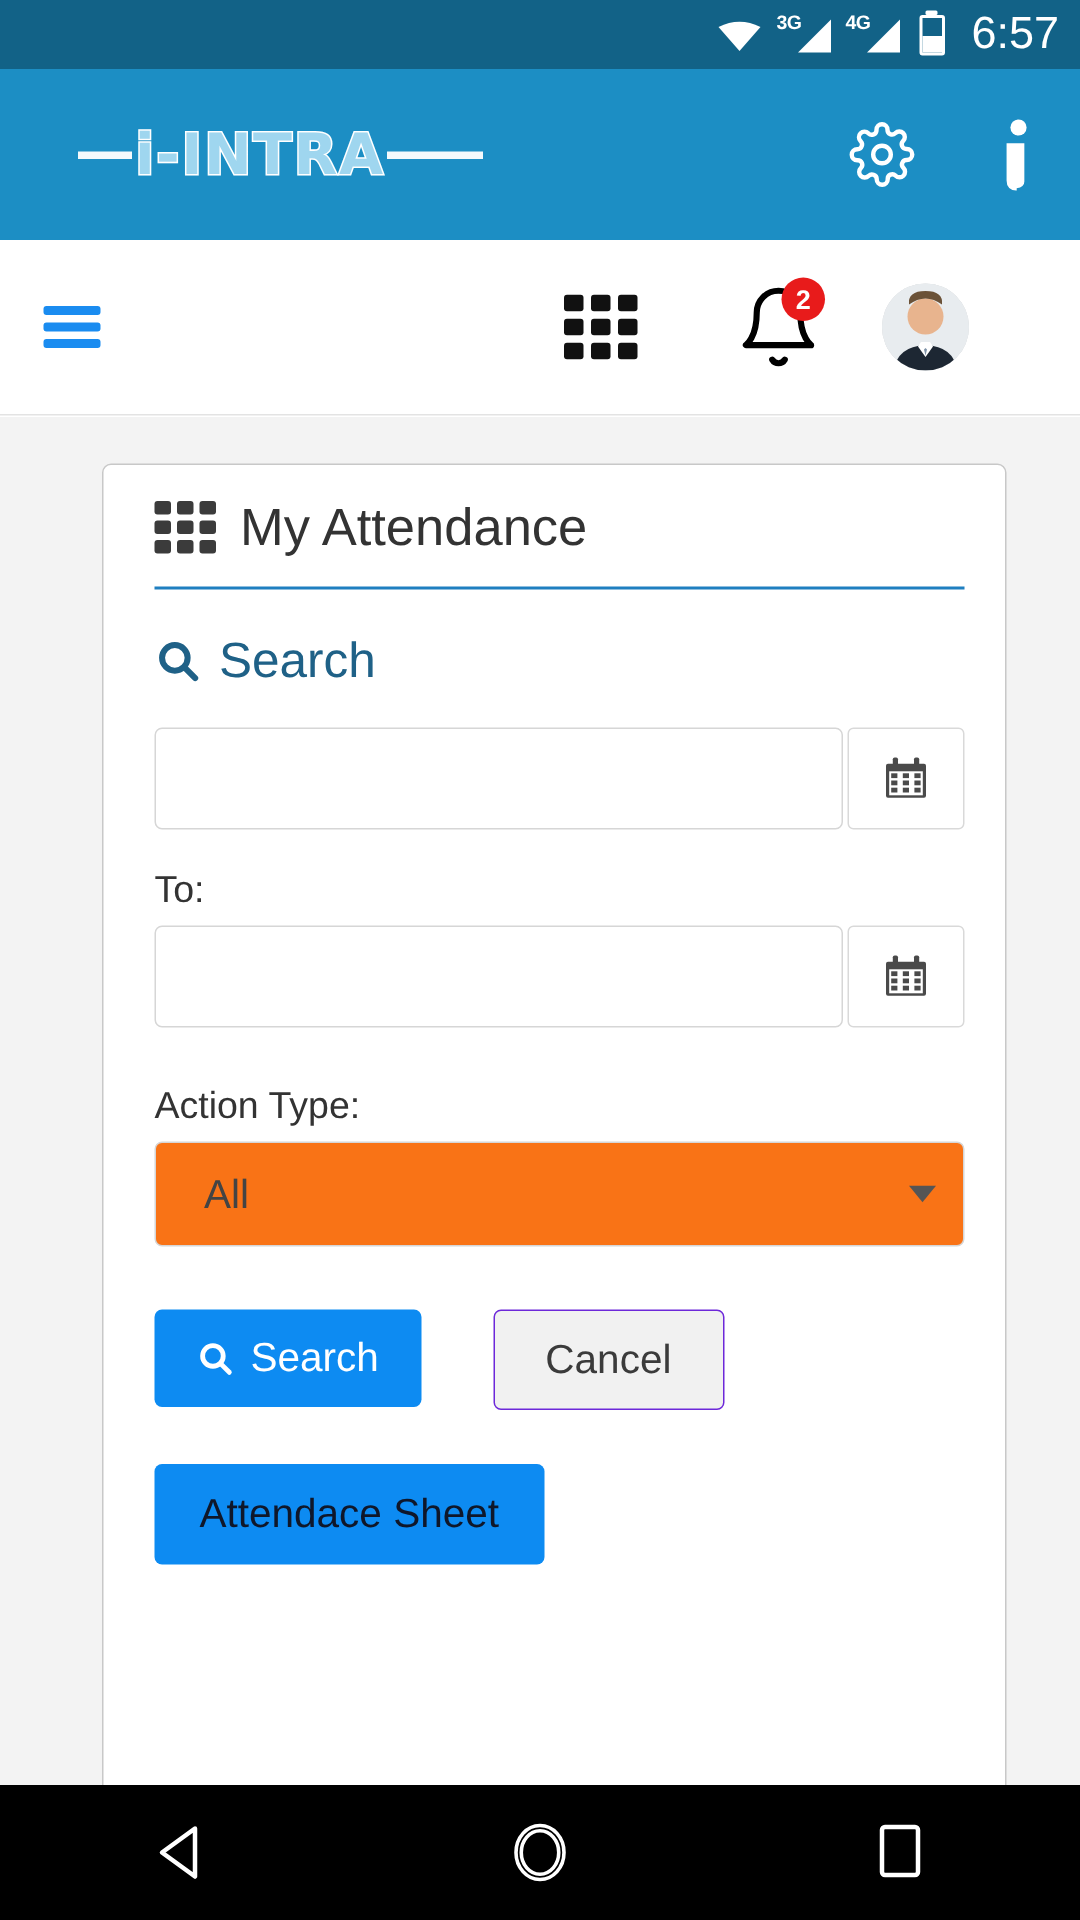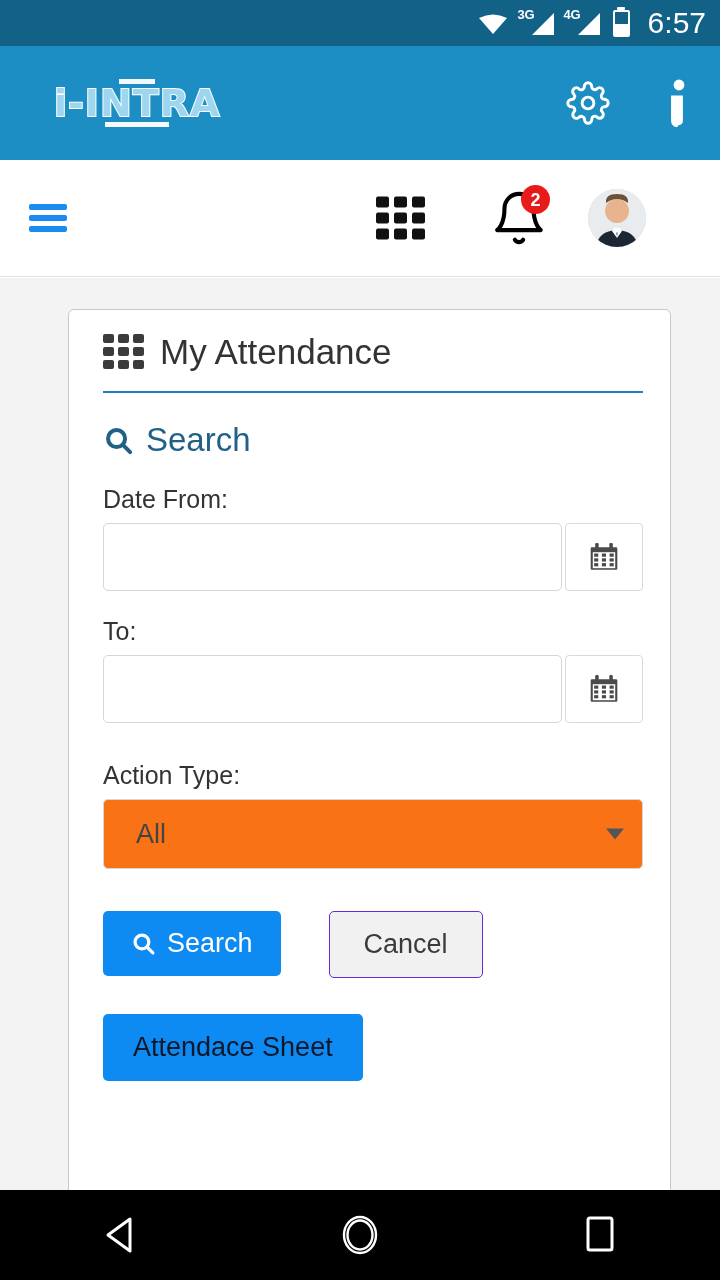--- a/index.html
+++ b/index.html
@@ -52,21 +52,21 @@
   
   .brandbar {
     position: absolute; top: 46px; left: 0;
     width: 720px; height: 114px;
     background: #1c8ec4;
     display: flex; align-items: center;
   }
   .logo {
     position: absolute; left: 52px; top: 50%;
     transform: translateY(-50%);
-    display: flex; align-items: center; flex-direction: column;
+    display: flex; align-items: center;
   }
   .logo-line {
     height: 5px; background: #ffffff; opacity: .95;
   }
   .logo-line.l { width: 36px; }
   .logo-line.r { width: 64px; }
   .logo-text {
     font-family: "DejaVu Sans", sans-serif;
     font-size: 38px; font-weight: 700;
     color: #9fd6ef;
@@ -372,21 +372,20 @@
           <svg width="31" height="31" viewBox="0 0 24 24" fill="none" stroke="#1f6187" stroke-width="3.1" stroke-linecap="round">
             <circle cx="10.5" cy="10.5" r="6.6"></circle>
             <line x1="15.6" y1="15.6" x2="21" y2="21"></line>
           </svg>
         </span>
         <span class="txt">Search</span>
       </div>
 
       
       <div class="field">
-        <div class="field-label">Date From:</div>
         <div class="input-row">
           <input class="txtinput" type="text" value="" placeholder="" style="">
           <div class="cal-btn">
             <span>
               <svg width="32" height="32" viewBox="0 0 24 24" fill="#4a4a4a">
                 <rect x="5.4" y="1.5" width="2.6" height="4.2" rx="0.9"></rect>
                 <rect x="16" y="1.5" width="2.6" height="4.2" rx="0.9"></rect>
                 <path d="M3 4.6h18a1 1 0 0 1 1 1v15a1 1 0 0 1-1 1H3a1 1 0 0 1-1-1v-15a1 1 0 0 1 1-1z" fill="#4a4a4a"></path>
                 <rect x="3.6" y="8.4" width="16.8" height="12" fill="#ffffff"></rect>
                 <g fill="#4a4a4a">

